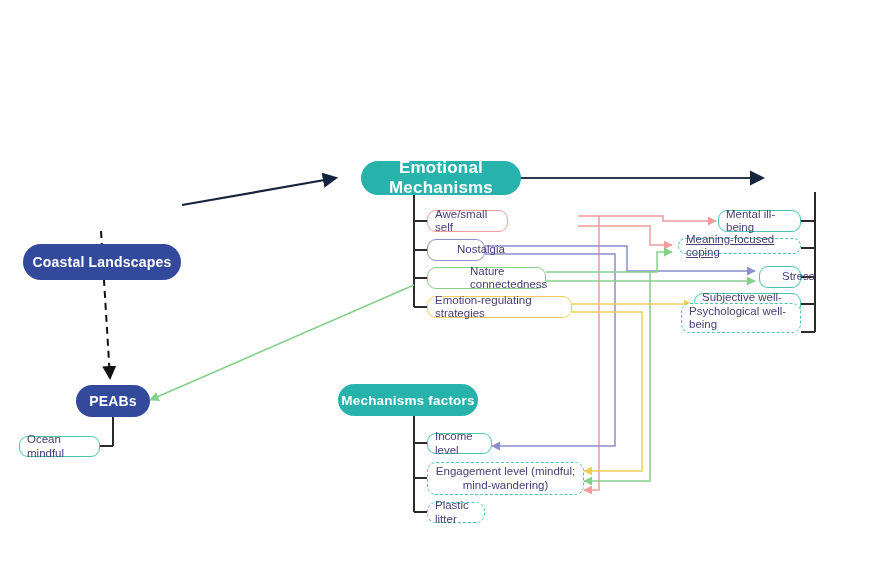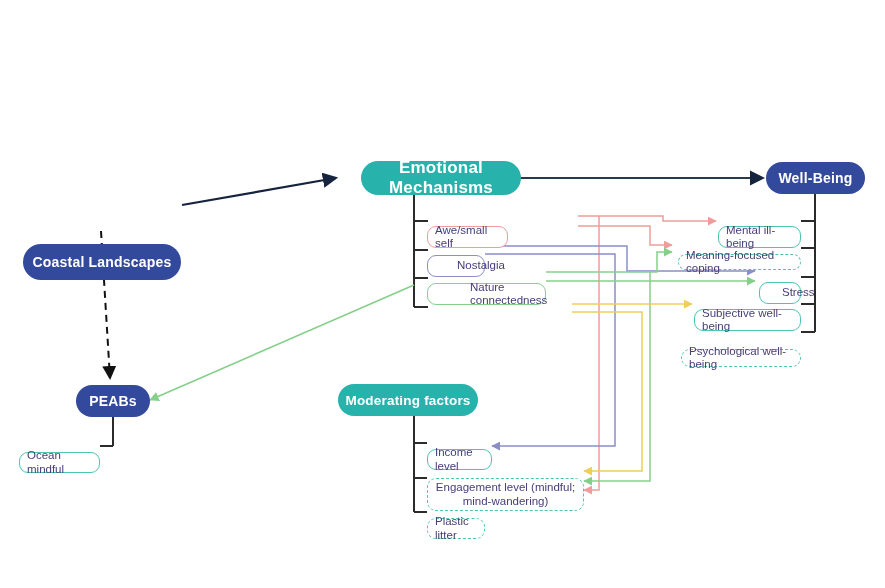--- a/index.html
+++ b/index.html
@@ -12,21 +12,21 @@
         justify-content:center;text-align:center;}
 
   
   .pill{border-radius:22px;color:#ffffff;font-weight:bold;letter-spacing:.2px;}
   .pill.navy{background:#334a9c;}
   .pill.teal{background:#27b3ab;}
 
   
   .leaf{border-radius:9px;background:#ffffff;color:#463d79;
         font-size:11.5px;line-height:13.5px;padding:3px 7px;
-        justify-content:flex-start;text-align:left;margin-top:16px;}
+        justify-content:flex-start;text-align:left;}
   .leaf.solid{border:1.4px solid var(--bc);}
   .leaf.dashed{border:1.4px dashed var(--bc);}
 </style>
 </head>
 <body>
 
 <div id="stage">
 
   <svg id="wires" viewBox="0 0 885 588" xmlns="http://www.w3.org/2000/svg">
     <defs>
@@ -103,62 +103,62 @@
   </svg>
 
   <div class="node pill navy" style="left:23px;top:196px;width:158px;height:36px;font-size:14px;margin-top:48px;">
     <span>Coastal Landscapes</span>
   </div>
 
   <div class="node pill teal" style="left:337px;top:161px;width:160px;height:34px;font-size:17px;margin-left:24px;">
     <span>Emotional Mechanisms</span>
   </div>
 
-  <div class="node pill navy" style="left:766px;top:162px;width:99px;height:32px;font-size:14px;">
-    <span>Well-Being</span>
-  </div>
 
   <div class="node pill navy" style="left:76px;top:385px;width:74px;height:32px;font-size:14px;">
     <span>PEABs</span>
   </div>
 
   <div class="node pill teal" style="left:338px;top:384px;width:140px;height:32px;font-size:13.5px;">
-    <span>Moderating factors</span>
+    <span>Mechanisms factors</span>
   </div>
 
   <div class="node leaf solid" style="--bc:#f09c9c;left:427px;top:210px;width:81px;height:22px;">
     <span>Awe/small self</span>
   </div>
 
   <div class="node leaf solid" style="--bc:#8b8ec9;left:427px;top:239px;width:58px;height:22px;padding-left:29px;">
     <span>Nostalgia</span>
   </div>
 
   <div class="node leaf solid" style="--bc:#86cf8a;left:427px;top:267px;width:119px;height:22px;padding-left:42px;">
     <span>Nature connectedness</span>
   </div>
 
+  <div class="node leaf solid" style="--bc:#f0ce5a;left:427px;top:296px;width:145px;height:22px;">
+    <span>Emotion-regulating strategies</span>
+  </div>
 
   <div class="node leaf solid" style="--bc:#4ec5b0;left:718px;top:210px;width:83px;height:22px;">
     <span>Mental ill-being</span>
   </div>
 
-  <div class="node leaf dashed" style="--bc:#4ec5b0;left:678px;top:238px;width:123px;height:16px;">
+  <div class="node leaf dashed" style="--bc:#4ec5b0;left:678px;top:238px;width:123px;height:16px;text-decoration:underline;">
     <span>Meaning-focused coping</span>
   </div>
 
   <div class="node leaf solid" style="--bc:#4ec5b0;left:759px;top:266px;width:42px;height:22px;padding-left:22px;">
     <span>Stress</span>
   </div>
 
   <div class="node leaf solid" style="--bc:#4ec5b0;left:694px;top:293px;width:107px;height:22px;">
     <span>Subjective well-being</span>
   </div>
 
-  <div class="node leaf dashed" style="--bc:#4ec5b0;left:681px;top:333px;width:120px;height:18px;">
+  <div class="node leaf dashed" style="--bc:#4ec5b0;left:681px;top:303px;width:120px;height:30px;">
     <span>Psychological well-being</span>
   </div>
 
   <div class="node leaf solid" style="--bc:#4ec5b0;left:427px;top:433px;width:65px;height:21px;">
     <span>Income level</span>
   </div>
 
   <div class="node leaf dashed" style="--bc:#4ec5b0;left:427px;top:462px;width:157px;height:33px;align-items:center;text-align:center;">
     <span>Engagement level (mindful; mind-wandering)</span>
   </div>

